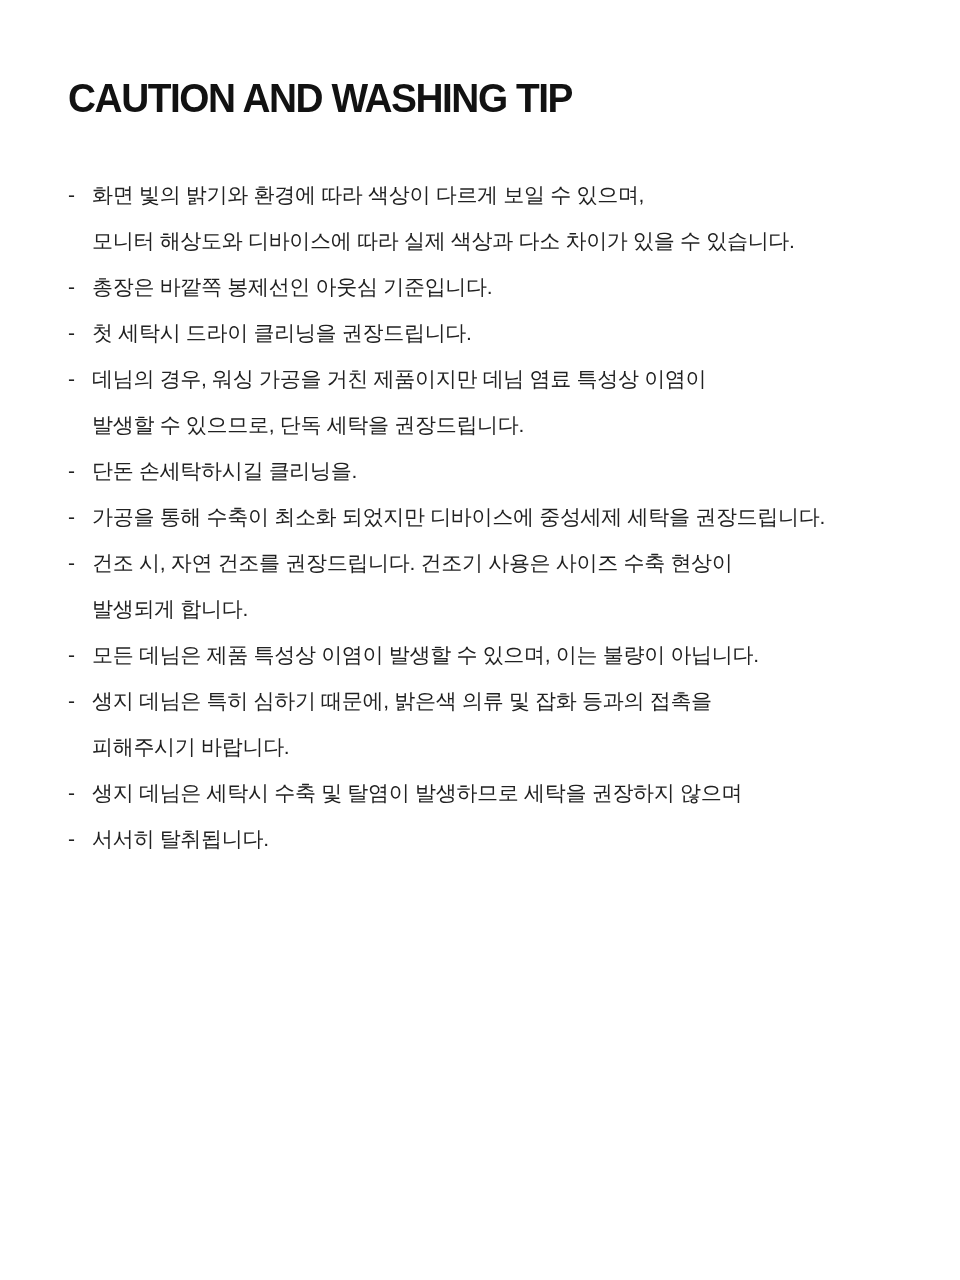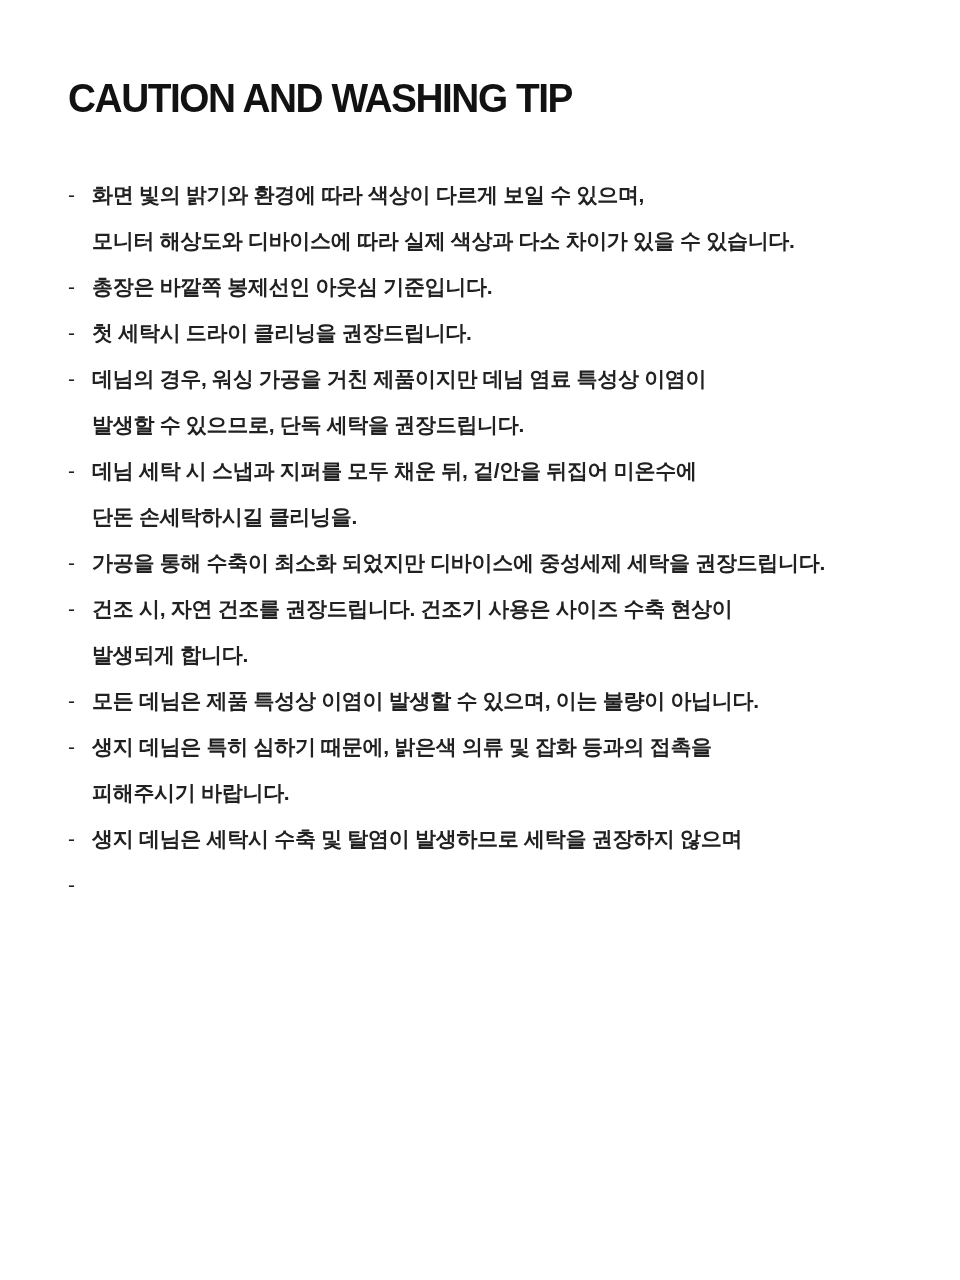--- a/index.html
+++ b/index.html
@@ -46,21 +46,20 @@
   .dash {
     flex: 0 0 24px;
     width: 24px;
     color: #212121;
   }
   .lines {
     flex: 1 1 auto;
   }
   .text-line {
     white-space: nowrap;
-    font-weight: bold;
   }
 </style>
 </head>
 <body>
 
 <div class="page">
   <h1 class="title">CAUTION AND WASHING TIP</h1>
   <div class="list" id="caution-list">
   <div class="item">
     <span class="dash">-</span>
@@ -88,21 +87,20 @@
     <span class="dash">-</span>
     <span class="lines">
           <div class="text-line">데님의 경우, 워싱 가공을 거친 제품이지만 데님 염료 특성상 이염이</div>
           <div class="text-line">발생할 수 있으므로, 단독 세탁을 권장드립니다.</div>
         </span>
   </div>
 
   <div class="item">
     <span class="dash">-</span>
     <span class="lines">
-          <div class="text-line">데님 세탁 시 스냅과 지퍼를 모두 채운 뒤, 겉/안을 뒤집어 미온수에</div>
           <div class="text-line">단돈 손세탁하시길 클리닝을.</div>
         </span>
   </div>
 
   <div class="item">
     <span class="dash">-</span>
     <span class="lines">
           <div class="text-line">가공을 통해 수축이 최소화 되었지만 디바이스에 중성세제 세탁을 권장드립니다.</div>
         </span>
   </div>
@@ -133,16 +131,17 @@
   <div class="item">
     <span class="dash">-</span>
     <span class="lines">
           <div class="text-line">생지 데님은 세탁시 수축 및 탈염이 발생하므로 세탁을 권장하지 않으며</div>
         </span>
   </div>
 
   <div class="item">
     <span class="dash">-</span>
     <span class="lines">
+          <div class="text-line">서서히 탈취됩니다.</div>
         </span>
   </div>
 </div>
 </div>
 
 </body></html>

